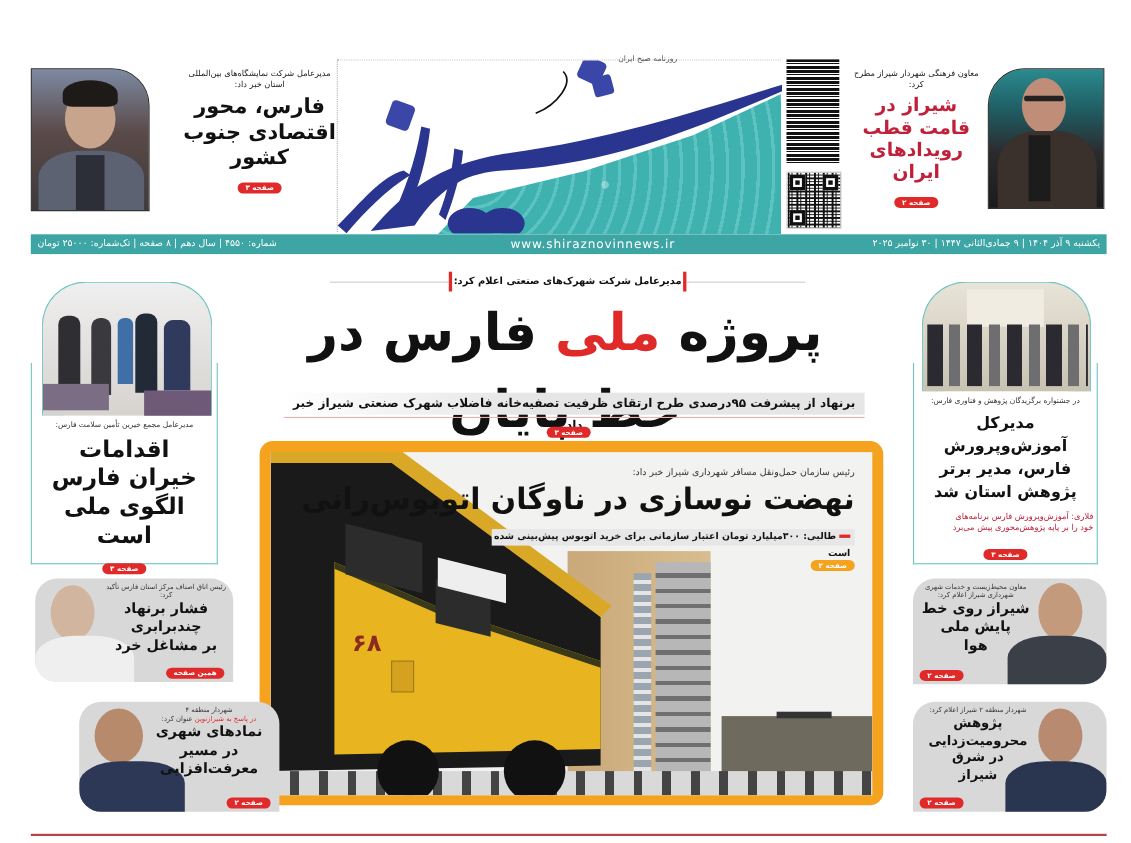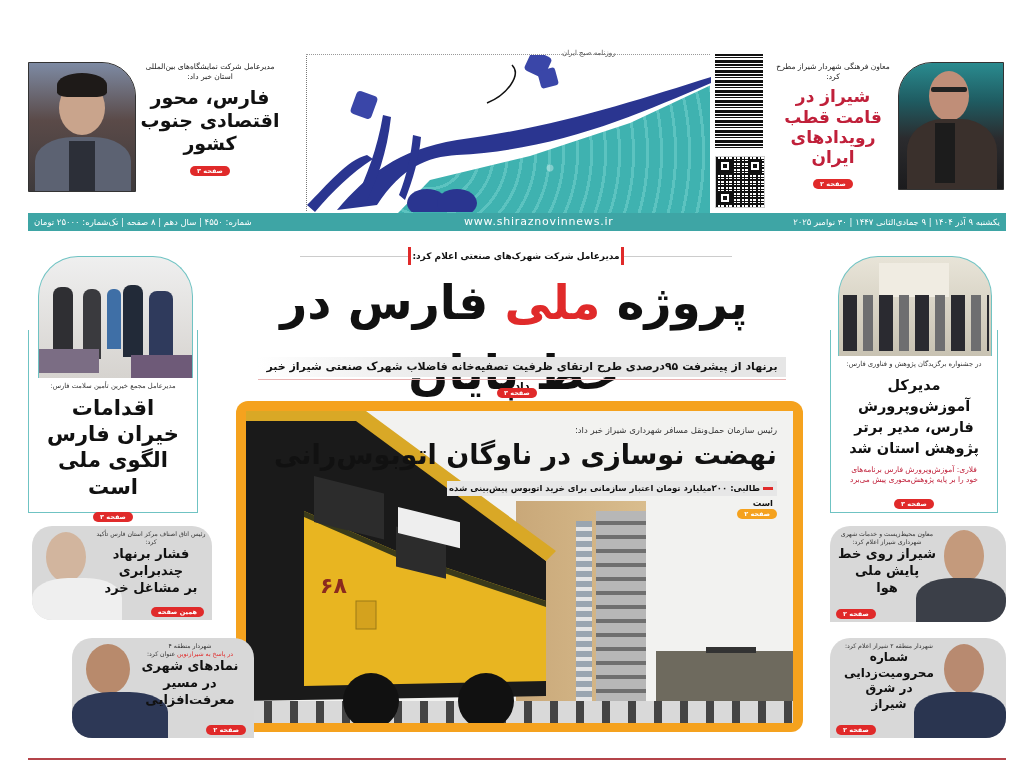--- a/index.html
+++ b/index.html
@@ -61,37 +61,37 @@
   .bus-kicker { right: 16px; top: 14px; font-size: 8.5px; color: #333; }
   .bus-head { right: 16px; top: 28px; font-size: 27px; font-weight: 900; }
   .bus-deck { right: 16px; top: 70px; width: 330px; height: 15px; background: #e7e7e7; font-size: 8.5px; font-weight: 700; text-align: right; line-height: 15px; padding-right: 4px; }
   .bus-deck .dash { display: inline-block; width: 10px; height: 3px; background: #e02a2a; vertical-align: middle; margin-left: 3px; }
 
   
   .arched-box { position: absolute; border: 1.5px solid #6fc3c3; border-top: none; }
   .arch-photo { position: absolute; overflow: hidden; border-radius: 40px 40px 0 0; }
   .grey-card { position: absolute; background: #d8d8d8; border-radius: 0 0 0 0; overflow: hidden; }
   .small-kicker { font-size: 6.8px; color: #333; line-height: 1.3; text-align: center; }
-  .sub-red { font-size: 7.5px; color: #c0203a; text-align: center; line-height: 1.4; }
+  .sub-red { font-size: 7.5px; color: #c0203a; line-height: 1.4; }
 
   .bottom-rule { left: 28px; top: 758px; width: 978px; height: 2px; background: #b4444a; }
 </style>
 </head>
 <body>
 
 <div>
 
   <div class="photo top-left-photo">
     <div class="bg"></div>
     <div class="person-head" style="left:30px;top:18px;width:46px;height:54px;background:#c9a48c;"></div>
     <div class="person-head" style="left:28px;top:10px;width:50px;height:24px;background:#1e1a18;border-radius:50% 50% 20% 20%;"></div>
     <div class="person-body" style="left:6px;top:74px;width:96px;height:60px;background:#5c6272;"></div>
     <div class="abs" style="left:40px;top:78px;width:26px;height:52px;background:#2c2f38;"></div>
   </div>
-  <div class="abs rtl" style="left:136px;top:62px;width:148px;">
+  <div class="abs rtl" style="left:162px;top:62px;width:148px;">
     <div class="side-kicker">مدیرعامل شرکت نمایشگاه‌های بین‌المللی استان خبر داد:</div>
     <div class="side-head" style="font-size:19px;margin-top:4px;">
       <div>فارس، محور</div>
       <div>اقتصادی جنوب</div>
       <div>کشور</div>
     </div>
     <div style="text-align:center;margin-top:3px;"><span class="page-pill">صفحه ۳</span></div>
   </div>
 
   <div class="abs logo-box">
@@ -278,21 +278,21 @@
   </div>
   <div class="abs" style="left:6px;bottom:2px;"><span class="page-pill">صفحه ۲</span></div>
 </div>
 
 <div class="grey-card" style="left:830px;top:638px;width:176px;height:100px;border-radius:20px 20px 20px 0;">
   <div class="abs" style="right:22px;top:6px;width:40px;height:50px;background:#b88a70;border-radius:50%;"></div>
   <div class="abs" style="right:0;top:54px;width:92px;height:50px;background:#2a3550;border-radius:40% 40% 0 0;"></div>
   <div class="abs rtl" style="left:4px;top:4px;width:110px;">
     <div class="small-kicker" style="font-size:6.2px;">شهردار منطقه ۲ شیراز اعلام کرد:</div>
     <div class="side-head" style="font-size:12px;line-height:1.3;">
-      <div>شماره</div>
+      <div>پژوهش</div>
       <div>محرومیت‌زدایی</div>
       <div>در شرق</div>
       <div>شیراز</div>
     </div>
   </div>
   <div class="abs" style="left:6px;bottom:2px;"><span class="page-pill">صفحه ۲</span></div>
 </div>
 
 <div class="abs bottom-rule"></div>
 

